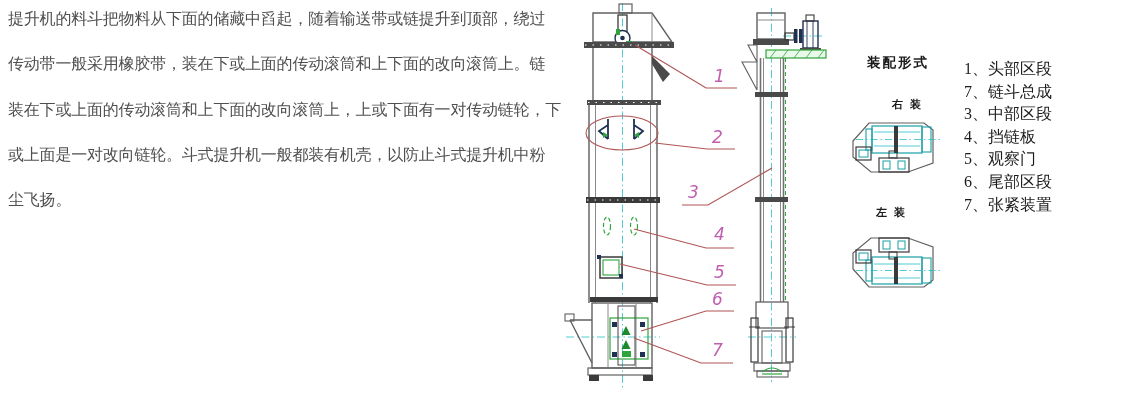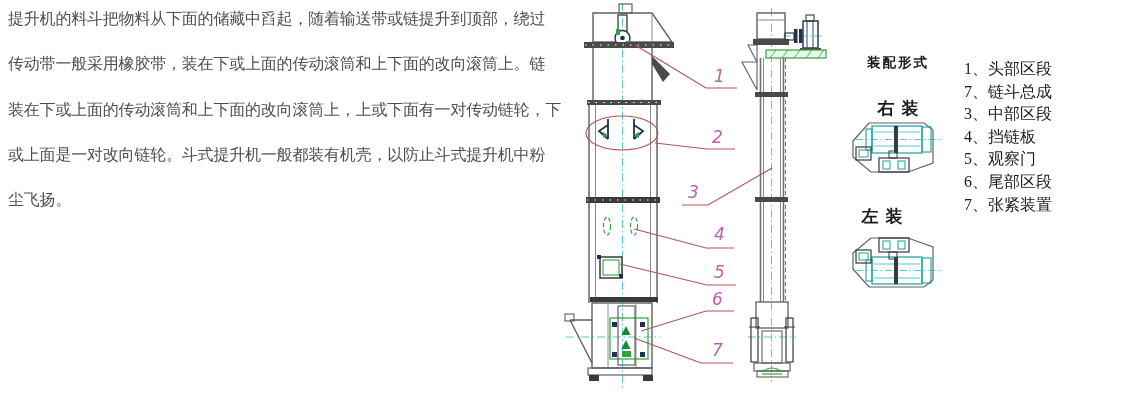--- a/index.html
+++ b/index.html
@@ -16,22 +16,22 @@
   .callout{position:absolute;z-index:3;font-size:17px;line-height:17px;
            color:#c05fb0;font-family:"DejaVu Sans",sans-serif;font-style:italic;}
   .co-1{left:714px;top:68px;} .co-2{left:712px;top:129px;}
   .co-3{left:688px;top:184px;} .co-4{left:714px;top:226px;}
   .co-5{left:714px;top:264px;} .co-6{left:712px;top:291px;}
   .co-7{left:712px;top:342px;}
   
   .asm-title{position:absolute;left:860px;top:54px;width:76px;text-align:center;z-index:2;
              font-family:"Liberation Serif",serif;font-weight:700;font-size:13.5px;
              color:#1b1b1b;letter-spacing:2px;}
-  .mount-label{position:absolute;width:60px;text-align:center;z-index:2;
-               font-family:"Liberation Serif",serif;font-weight:700;font-size:17px;
+  .mount-label{position:absolute;width:60px;text-align:right;z-index:2;
+               font-family:"Liberation Serif",serif;font-weight:700;font-size:11px;
                color:#1b1b1b;letter-spacing:7px;text-indent:7px;}
   .lbl-right{left:868px;top:97px;} .lbl-left{left:852px;top:205px;}
   
   .legend{position:absolute;left:964px;top:58px;z-index:2;}
   .legend .item{height:22.6px;line-height:22.6px;font-size:16px;color:#1b1b1b;
                 font-family:"Liberation Serif",serif;white-space:nowrap;}
 </style>
 </head>
 <body>
 

